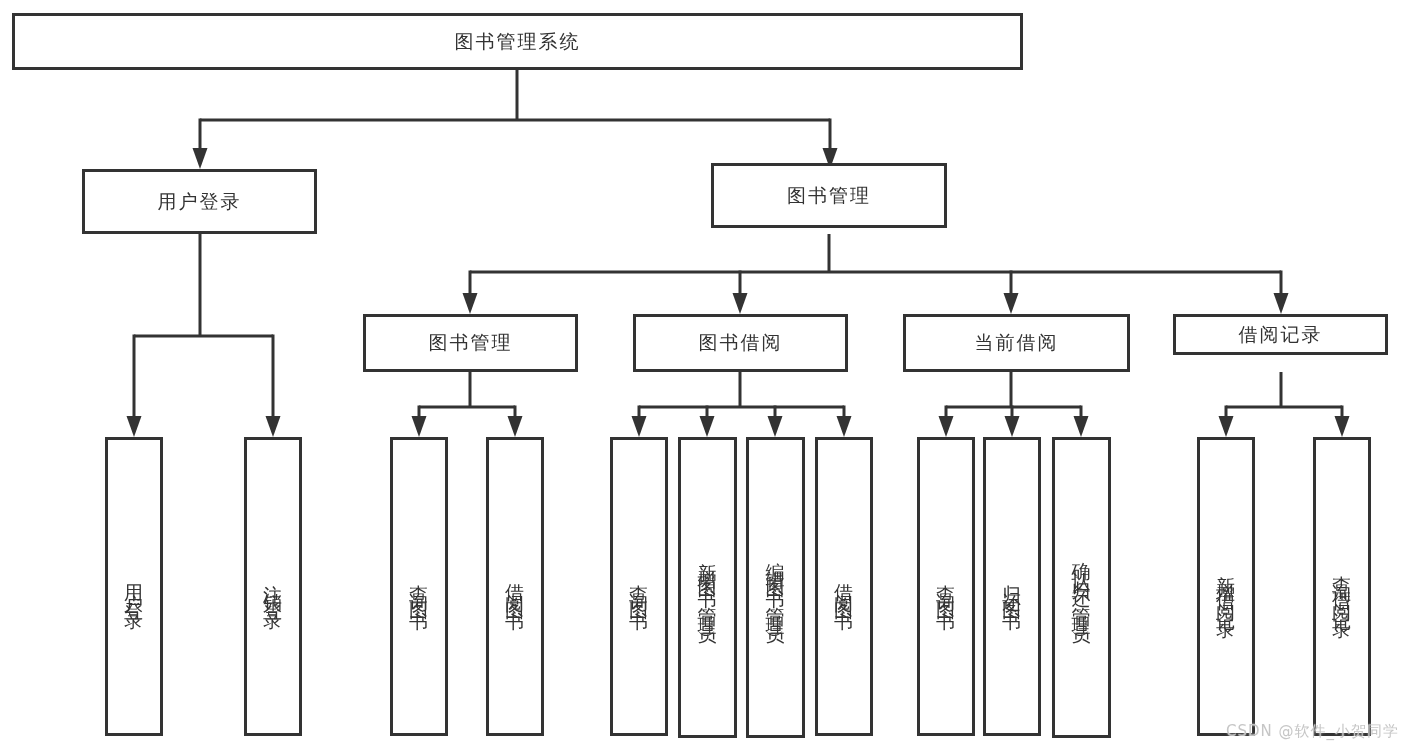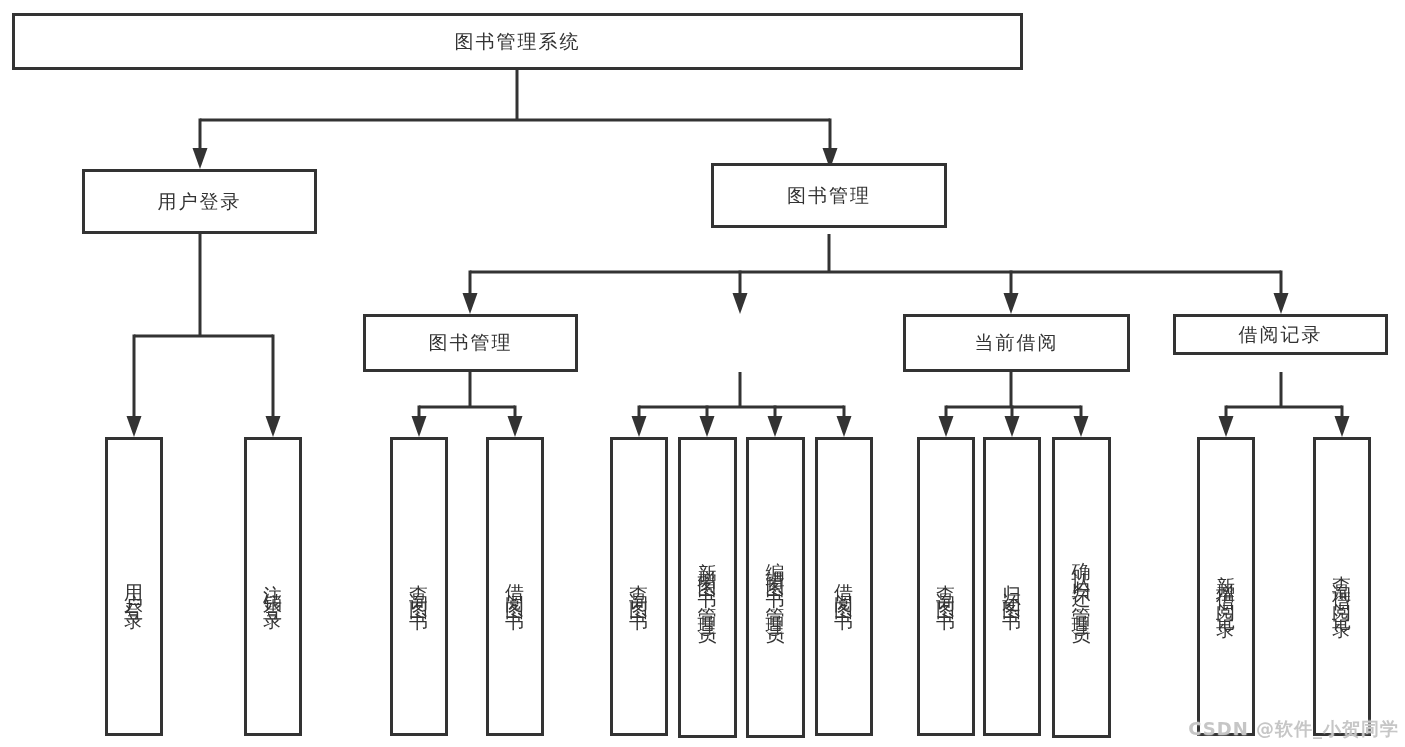--- a/index.html
+++ b/index.html
@@ -14,24 +14,23 @@
     display:flex;align-items:center;justify-content:center;
     font-size:19px;letter-spacing:2px;text-align:center;white-space:nowrap;
   }
   .vert{
     writing-mode:vertical-rl;text-orientation:mixed;
     letter-spacing:9px;line-height:1;white-space:normal;
     border-width:3px;
   }
   .watermark{
     position:absolute;z-index:3;right:6px;bottom:6px;
-    font-size:18px;color:rgba(195,195,195,0.95);
+    font-size:15px;color:rgba(195,195,195,0.95);
     text-shadow:0 0 2px #ffffff;letter-spacing:1px;
     font-family:"DejaVu Sans","Liberation Sans",sans-serif;
-    font-weight:bold;
   }
 </style>
 </head>
 <body>
 
 <div class="canvas">
 
   <svg class="wires" width="1405" height="747" viewBox="0 0 1405 747">
     <g stroke="#333333" stroke-width="3" fill="none">
 
@@ -100,20 +99,21 @@
       <polygon points="1334.5,416 1349.5,416 1342,437"></polygon>
     </g>
   </svg>
 
   <div class="node" style="left:12px;top:13px;width:1011px;height:57px">图书管理系统</div>
 
   <div class="node" style="left:82px;top:169px;width:235px;height:65px">用户登录</div>
   <div class="node" style="left:711px;top:163px;width:236px;height:65px">图书管理</div>
 
   <div class="node" style="left:363px;top:314px;width:215px;height:58px">图书管理</div>
+  <div class="node" style="left:633px;top:314px;width:215px;height:58px">图书借阅</div>
   <div class="node" style="left:903px;top:314px;width:227px;height:58px">当前借阅</div>
   <div class="node" style="left:1173px;top:314px;width:215px;height:41px">借阅记录</div>
 
   <div class="node vert" style="left:105px;top:437px;width:58px;height:299px">用户登录</div>
   <div class="node vert" style="left:244px;top:437px;width:58px;height:299px">注销登录</div>
 
   <div class="node vert" style="left:390px;top:437px;width:58px;height:299px">查询图书</div>
   <div class="node vert" style="left:486px;top:437px;width:58px;height:299px">借阅图书</div>
 
   <div class="node vert" style="left:610px;top:437px;width:58px;height:299px">查询图书</div>

